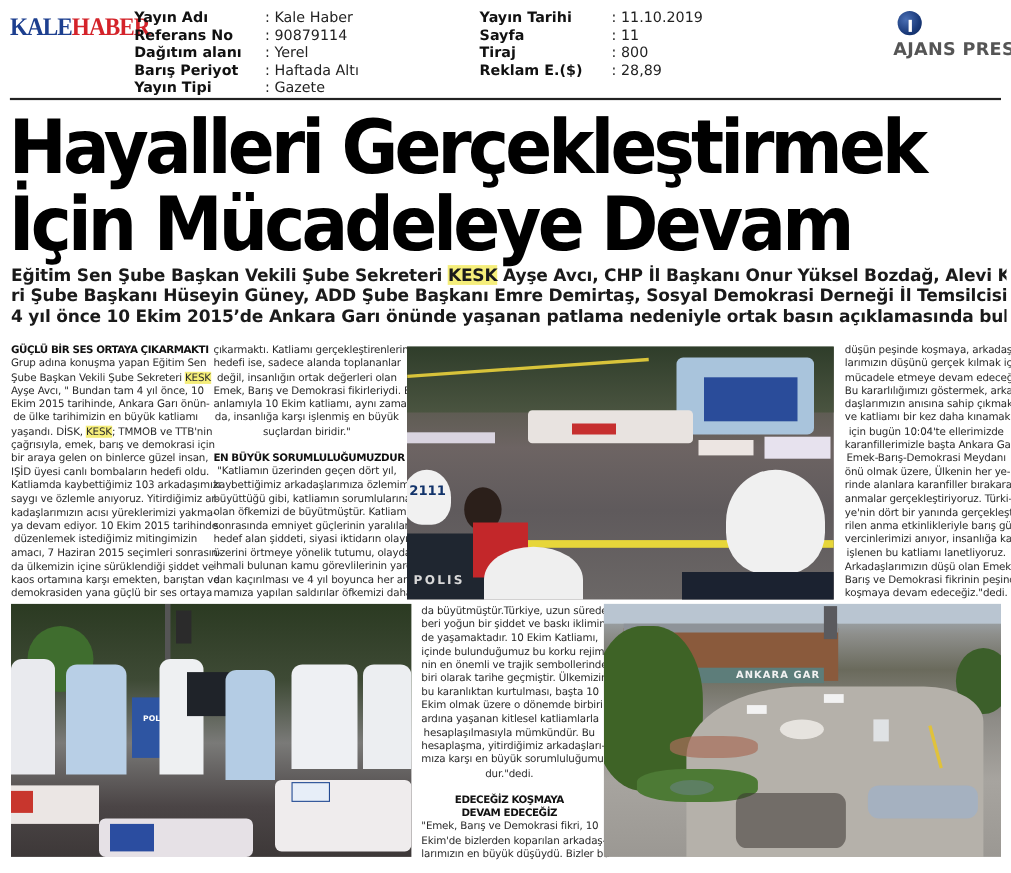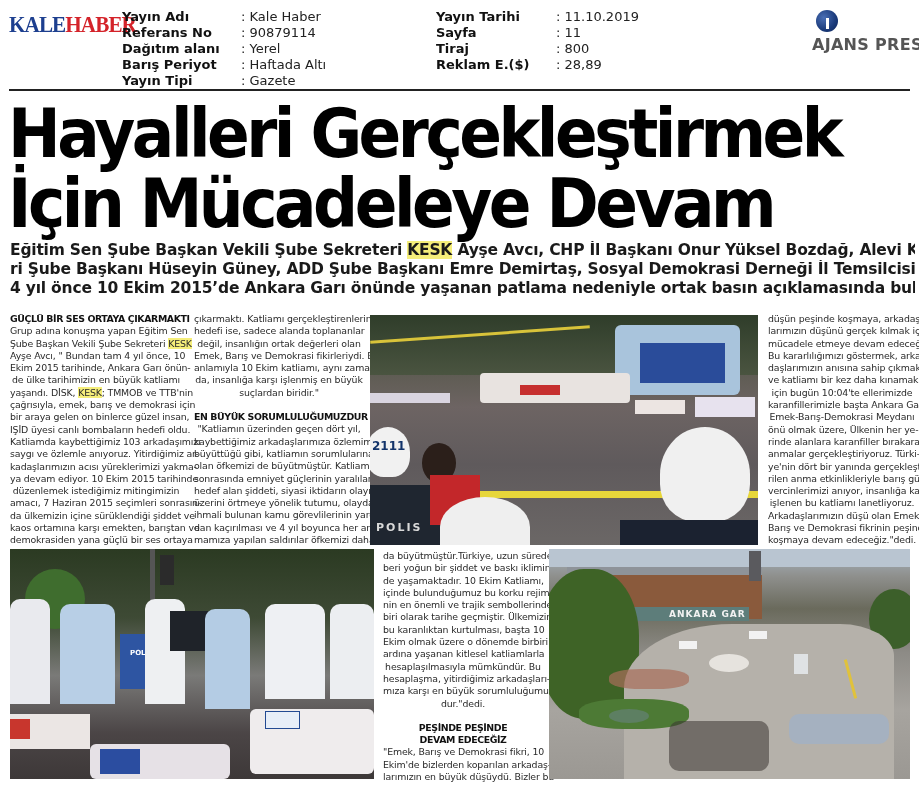--- a/index.html
+++ b/index.html
@@ -210,21 +210,21 @@
       <p><span>biri olarak tarihe geçmiştir. Ülkemizin</span></p>
       <p><span>bu karanlıktan kurtulması, başta   10</span></p>
       <p><span>Ekim olmak üzere o dönemde birbiri</span></p>
       <p><span>ardına yaşanan kitlesel katliamlarla</span></p>
       <p><span>hesaplaşılmasıyla mümkündür. Bu</span></p>
       <p><span>hesaplaşma, yitirdiğimiz arkadaşları-</span></p>
       <p><span>mıza karşı en büyük sorumluluğumuz-</span></p>
       <p><span>dur."dedi.</span></p>
     </div>
   <p style="height:12px"></p>
-  <p class="sub">PEŞİNDE PEŞİNDE</p>
+  <p class="sub">EDECEĞİZ KOŞMAYA</p>
   <p class="sub">DEVAM EDECEĞİZ</p>
   <div>
       <p><span>"Emek, Barış ve Demokrasi fikri, 10</span></p>
       <p><span>Ekim'de bizlerden koparılan arkadaş-</span></p>
       <p><span>larımızın en büyük düşüydü. Bizler bu</span></p>
     </div>
 </div>
 
 <div class="photo photo1">
   <div class="shape" style="left:0;top:0;width:388px;height:60px;background:linear-gradient(180deg,#2f3d2a,#4a5440);"></div>

